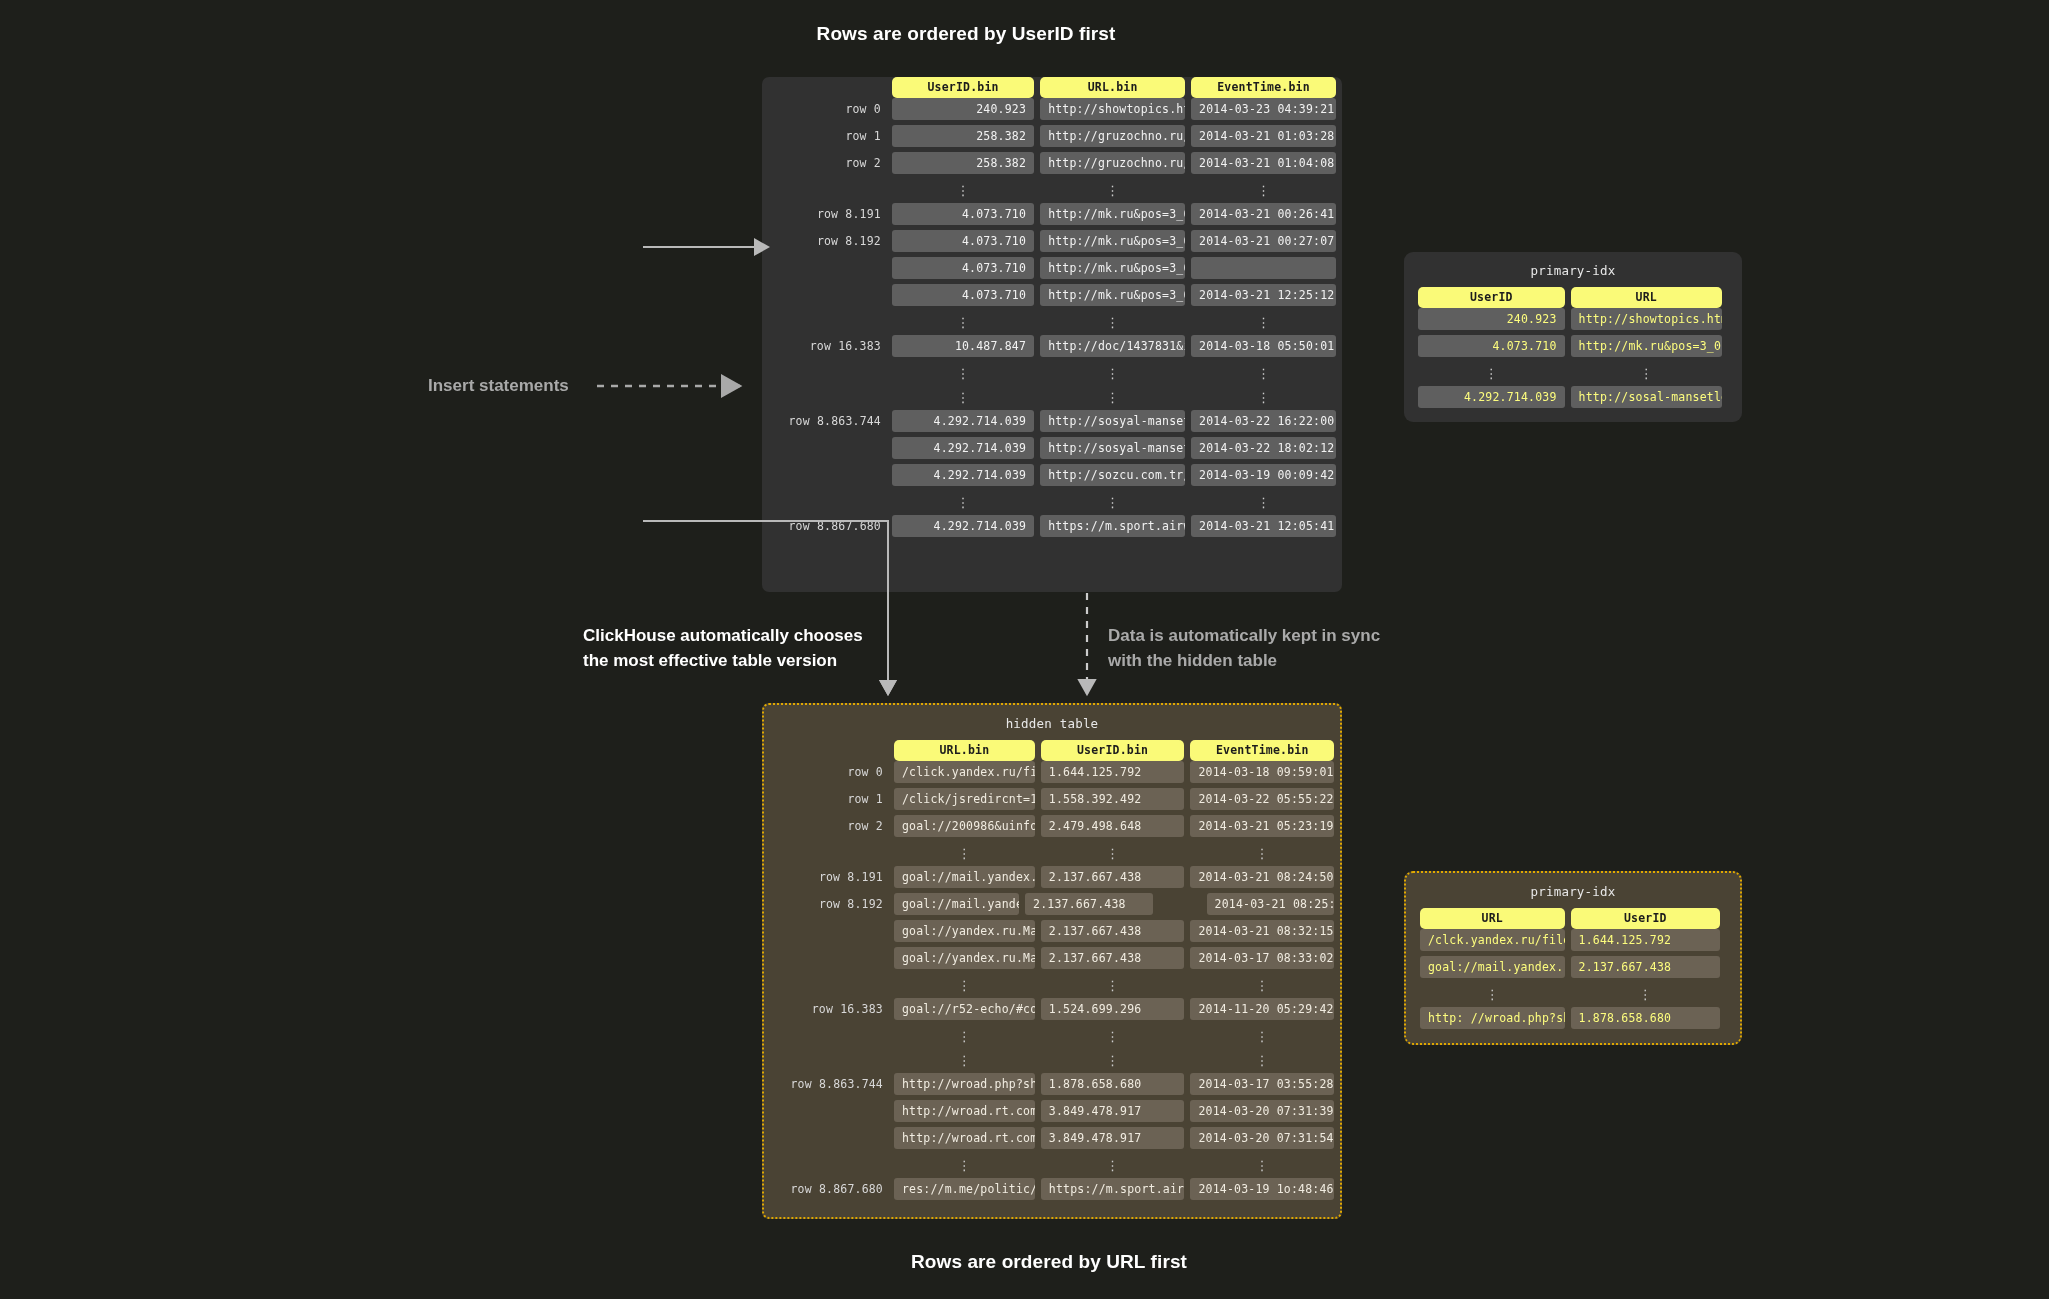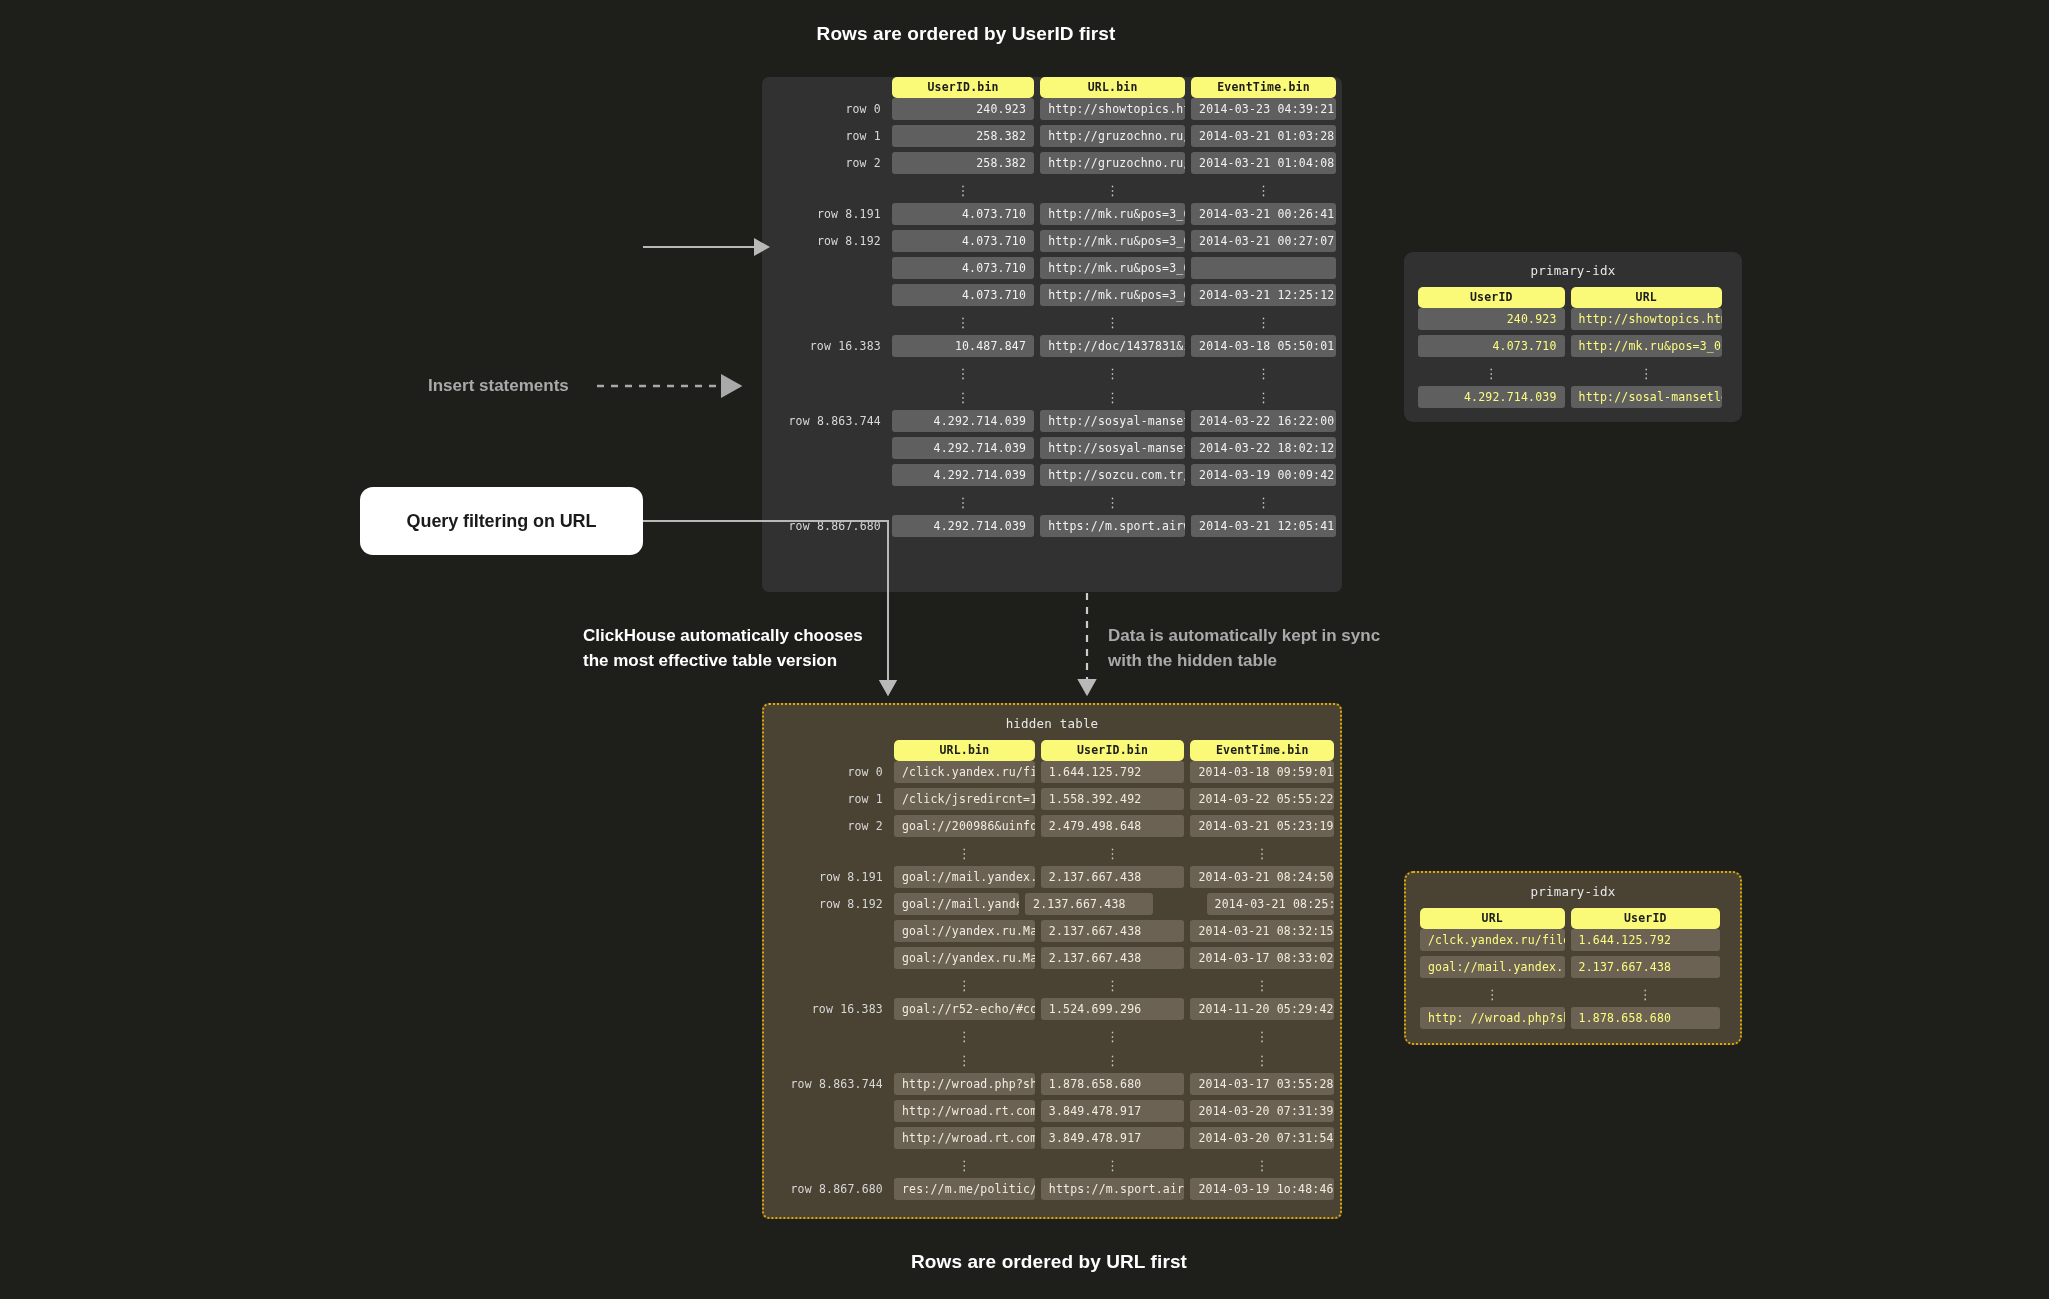--- a/index.html
+++ b/index.html
@@ -419,21 +419,20 @@
           <div class="ell" style="width: 155px;"></div>
         </div>
         <div class="data-row" style="margin-bottom: 5px;">
           <div class="cell ta-r" style="width: 150px;">http: //wroad.php?show/7...</div>
           <div class="cell ta-l" style="width: 155px;">1.878.658.680</div>
         </div>
       </div>
   </div>
 
 
-  <div class="callout" style="left:360px; top:487px; width:283px; height:68px;">Query filtering on URL</div>
 
   <div class="ins-label" style="left:428px; top:376px;">Insert statements</div>
 
   <div class="note white" style="left:583px; top:623px;">ClickHouse automatically chooses
 the most effective table version</div>
 
   <div class="note grey" style="left:1108px; top:623px;">Data is automatically kept in sync
 with the hidden table</div>
 
   <svg class="overlay">

